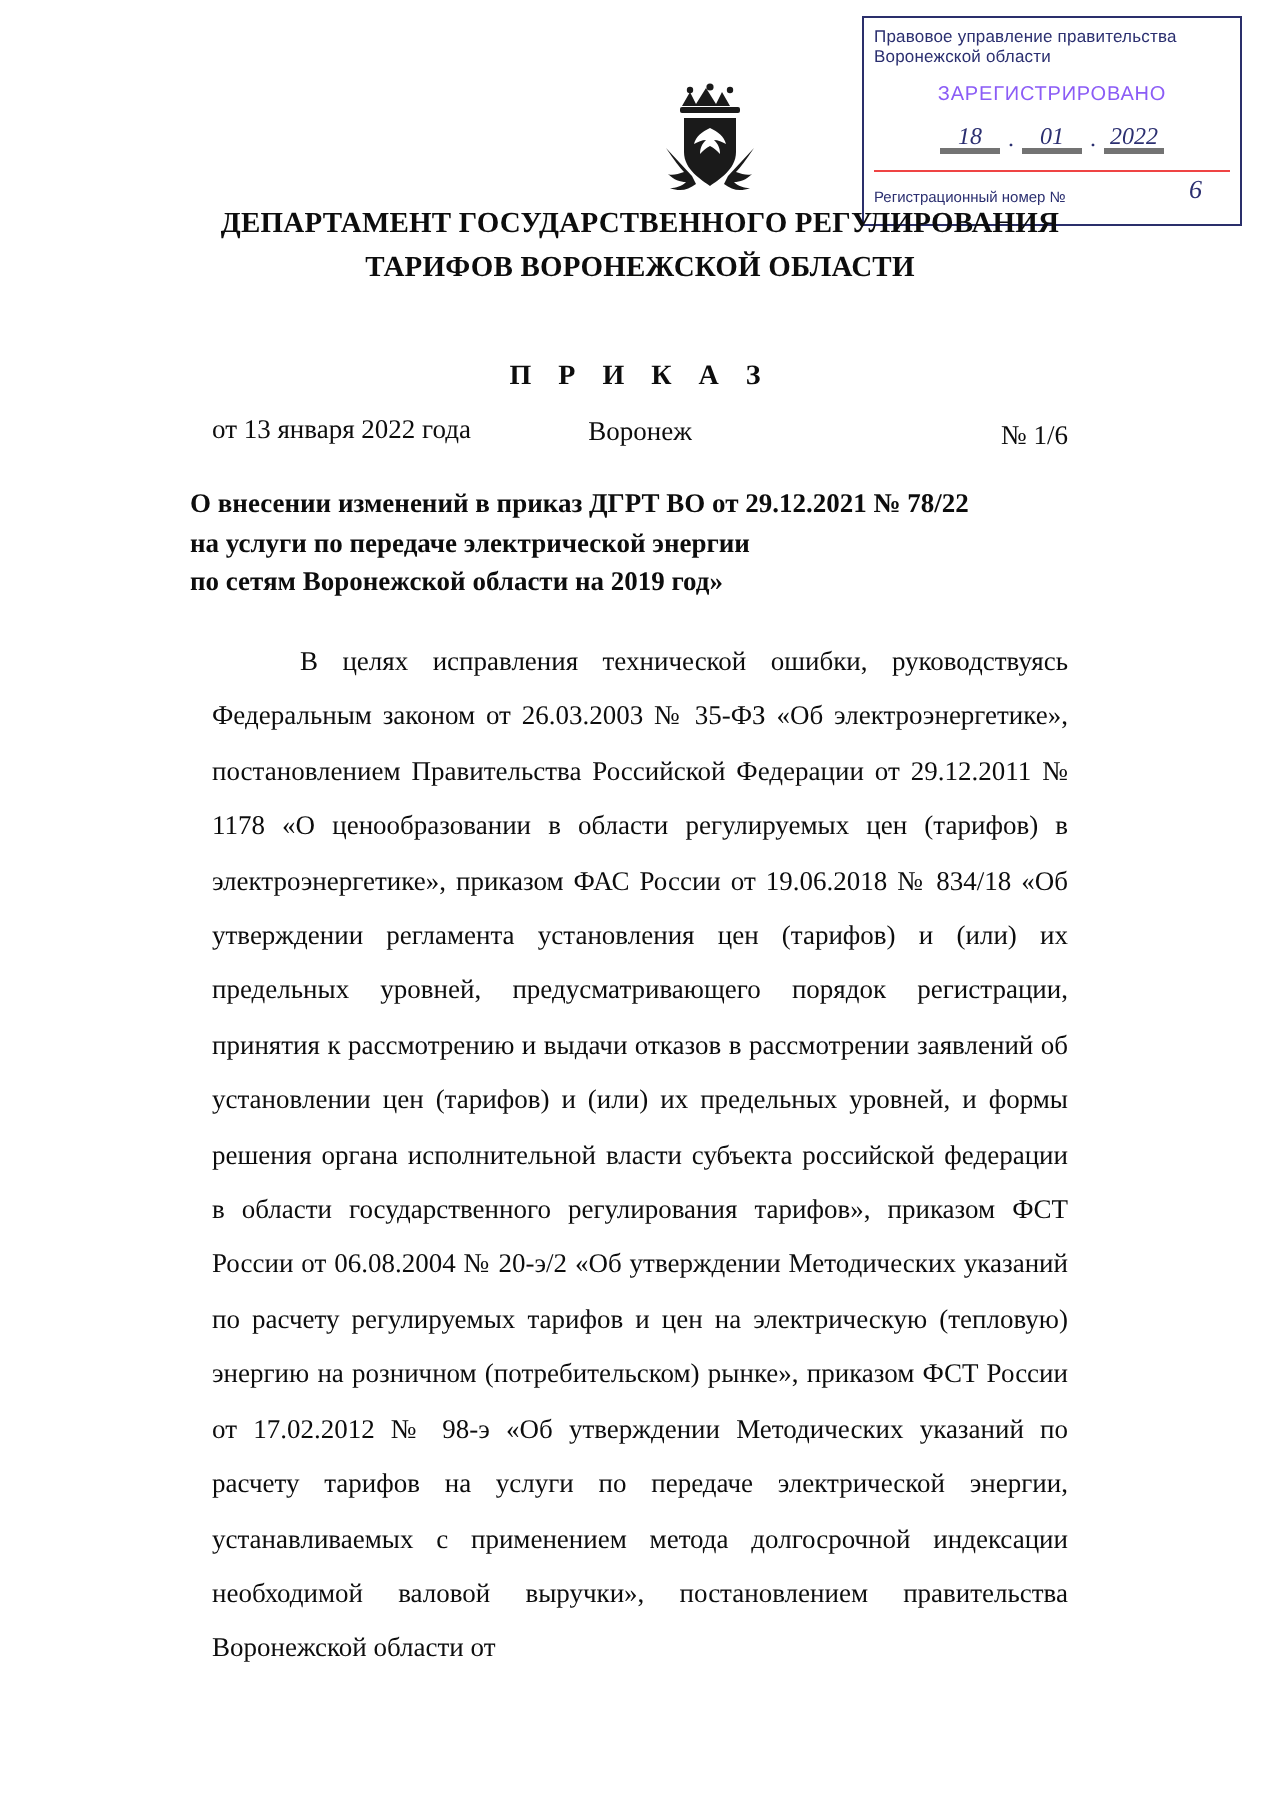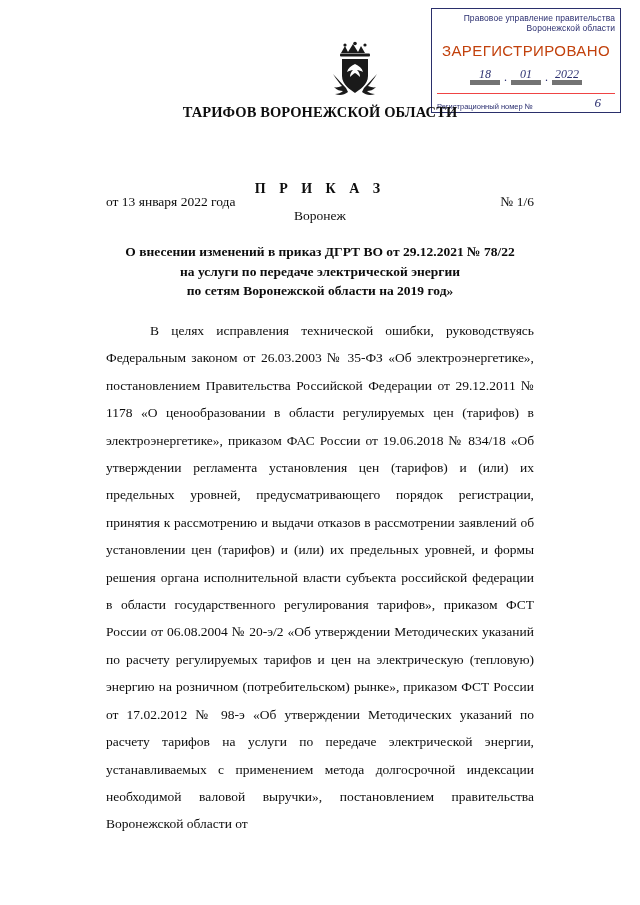--- a/index.html
+++ b/index.html
@@ -32,44 +32,44 @@
     height: 105px;
     border: 1px solid #2a2f6b;
     box-sizing: border-box;
     padding: 4px 5px 0 5px;
     font-family: "Liberation Sans", sans-serif;
     color: #2b2f70;
   }
   .stamp-line {
     font-size: 8.5px;
     line-height: 10px;
-    text-align: right;
+    text-align: left;
     letter-spacing: 0.1px;
   }
   .stamp-title {
     text-align: center;
-    font-size: 15px;
+    font-size: 10px;
     letter-spacing: 0.4px;
     margin-top: 9px;
     margin-bottom: 2px;
-    color: #c2410c;
+    color: #8b5cf6;
   }
   .stamp-date-row {
     display: flex;
     align-items: flex-end;
     justify-content: center;
     gap: 4px;
     margin-top: 9px;
     font-family: "Liberation Serif", serif;
     font-style: italic;
     font-size: 12px;
     color: #2b2f70;
   }
   .stamp-date-row .u {
-    border-bottom: 5px solid #737373;
+    border-bottom: 3px solid #737373;
     min-width: 26px;
     text-align: center;
     padding: 0 2px;
     line-height: 12px;
   }
   .stamp-date-row .dot {
     font-style: normal;
   }
   .stamp-num-row {
     display: flex;
@@ -127,38 +127,37 @@
 
   .datenum-row {
     position: absolute;
     left: 106px;
     top: 194px;
     width: 428px;
     display: flex;
     justify-content: space-between;
     font-size: 13.5px;
   }
-  .datenum-row .date { margin-top: 0; }
-  .datenum-row .num  { margin-top: 0; }
+  .datenum-row .date { margin-top: 13px; }
+  .datenum-row .num  { margin-top: 16px; }
 
   .city {
     position: absolute;
     left: 60px;
     top: 208px;
     width: 520px;
     text-align: center;
     font-size: 13.5px;
   }
 
   .title-block {
     position: absolute;
     left: 95px;
     top: 242px;
     width: 450px;
-    text-align: center;
     font-size: 13.5px;
     font-weight: bold;
     line-height: 19.5px;
   }
 
   .body {
     position: absolute;
     left: 106px;
     top: 317px;
     width: 428px;
@@ -209,20 +208,21 @@
 
         <path d="M28 24 c-4 2 -7 4 -8 8 c2 -1 4 -2 6 -2 c-2 2 -3 4 -3 7 c2 -2 3 -3 5 -4 c2 1 3 2 5 4 c0 -3 -1 -5 -3 -7 c2 0 4 1 6 2 c-1 -4 -4 -6 -8 -8 z" fill="#ffffff"></path>
 
         <path d="M6 34 c4 6 7 10 9 12 c-3 1 -6 2 -8 1 c3 3 6 4 9 4 c-2 2 -5 3 -8 3 c5 2 9 1 13 -2 l-2 -4 z"></path>
         <path d="M50 34 c-4 6 -7 10 -9 12 c3 1 6 2 8 1 c-3 3 -6 4 -9 4 c2 2 5 3 8 3 c-5 2 -9 1 -13 -2 l2 -4 z"></path>
       </g>
     </svg>
   </div>
 
   <div class="dept">
+    <div>ДЕПАРТАМЕНТ ГОСУДАРСТВЕННОГО РЕГУЛИРОВАНИЯ</div>
     <div>ТАРИФОВ ВОРОНЕЖСКОЙ ОБЛАСТИ</div>
   </div>
 
   <div class="prikaz">П Р И К А З</div>
 
   <div class="datenum-row">
     <span class="date">от 13 января 2022 года</span>
     <span class="num">№ 1/6</span>
   </div>
 

